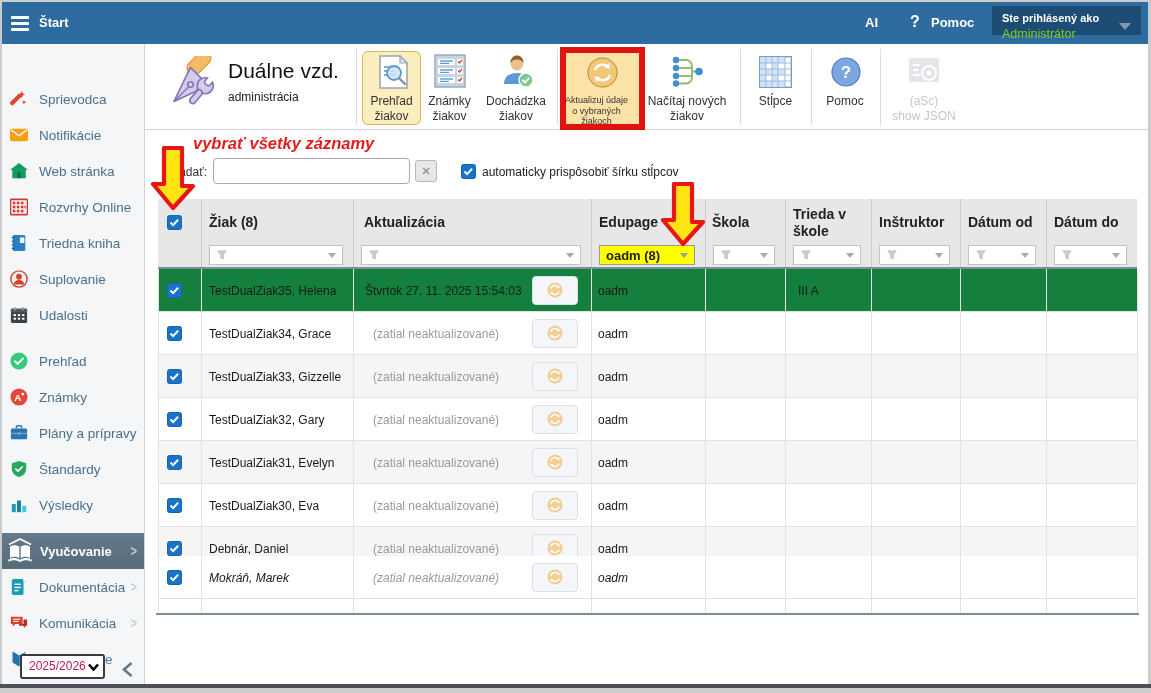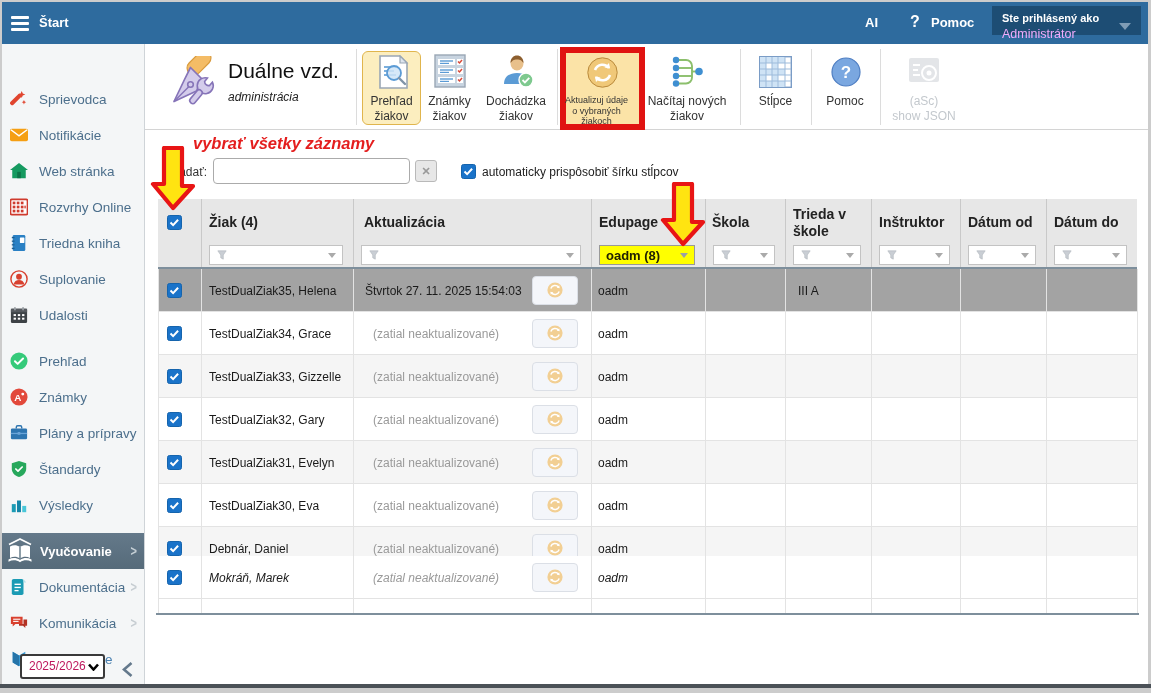--- a/index.html
+++ b/index.html
@@ -38,21 +38,21 @@
     <div class="abs" style="left:0;top:0;width:18px;height:3px;background:#fff;border-radius:1px;"></div>
     <div class="abs" style="left:0;top:6px;width:18px;height:3px;background:#fff;border-radius:1px;"></div>
     <div class="abs" style="left:0;top:12px;width:18px;height:3px;background:#fff;border-radius:1px;"></div>
   </div>
   <div class="abs" style="left:37px;top:13px;font-size:13px;font-weight:bold;color:#fff;">Štart</div>
   <div class="abs" style="left:863px;top:13px;font-size:13px;font-weight:bold;color:#fff;">AI</div>
   <div class="abs" style="left:908px;top:11px;font-size:16px;font-weight:bold;color:#fff;">?</div>
   <div class="abs" style="left:929px;top:13px;font-size:13px;font-weight:bold;color:#fff;">Pomoc</div>
   <div class="abs" style="left:990px;top:4px;width:149px;height:29px;background:#1d4d74;">
     <div class="abs" style="left:10px;top:6px;font-size:11px;font-weight:bold;color:#fff;">Ste prihlásený ako</div>
-    <div class="abs" style="left:10px;top:21px;font-size:12.5px;color:#f0abfc;">Administrátor</div>
+    <div class="abs" style="left:10px;top:21px;font-size:12.5px;color:#84cc16;">Administrátor</div>
     <div class="abs" style="right:10px;top:17px;width:0;height:0;border-left:6px solid transparent;border-right:6px solid transparent;border-top:7px solid #7f9cb5;"></div>
   </div>
 </div>
 
 <div id="sidebar" class="abs"></div>
 <div class="abs" style="left:2px;top:44px;width:143px;height:641px;overflow:hidden;">
 <div class="sideitem" style="top:37px;">
       <svg class="ic" viewBox="0 0 20 20">
         <rect x="-1" y="8" width="16" height="4.6" rx="2" fill="#e0452f" transform="rotate(-45 7 11)"></rect>
         <path d="M13 1l1.2 2.8L17 5l-2.8 1.2L13 9l-1.2-2.8L9 5l2.8-1.2z" fill="#e0452f"></path>
@@ -229,21 +229,21 @@
     <rect x="23" y="-7" width="14" height="28" rx="7" transform="rotate(45 30 7)" fill="#f4bc66" stroke="#d99b3e" stroke-width="1.2"></rect>
     <path d="M21.5 11.5L33.5 23.5L27.5 35 L5 45.5 L15.5 23.5z" fill="#d4cceb" stroke="#8674b8" stroke-width="1.7" stroke-linejoin="round"></path>
     <line x1="5" y1="45.5" x2="20" y2="30.5" stroke="#8674b8" stroke-width="1.4"></line>
     <circle cx="21.5" cy="28.5" r="2.8" fill="none" stroke="#8674b8" stroke-width="1.6"></circle>
     <g transform="translate(36,30) rotate(40)" fill="#d4cceb" stroke="#8674b8" stroke-width="1.6">
       <path d="M-3.2 -7.7A8 8 0 1 0 3.2 -7.7L3.2 -3.2A4.2 4.2 0 0 1 -3.2 -3.2Z"></path>
       <rect x="-3" y="6" width="6" height="16" rx="3"></rect>
     </g>
   </svg>
   <div class="abs" style="left:83px;top:15px;font-size:21px;color:#111;">Duálne vzd.</div>
-  <div class="abs" style="left:83px;top:46px;font-size:12px;color:#222;font-style:italic;">administrácia</div>
+  <div class="abs" style="left:83px;top:46px;font-size:12px;color:#222;">administrácia</div>
   <div class="sep" style="left:211px;"></div>
   <div class="sep" style="left:412px;"></div>
   <div class="sep" style="left:595px;"></div>
   <div class="sep" style="left:666px;"></div>
   <div class="sep" style="left:735px;"></div>
   <div class="abs" style="left:217px;top:7px;width:57px;height:72px;background:#fceebf;border:1px solid #e0b54d;border-radius:6px;"></div>
   <div class="tbtn" style="left:217px;top:50px;width:59px;">Prehľad<br>žiakov</div>
   <svg class="abs" style="left:233px;top:11px;" width="31" height="34" viewBox="0 0 31 34">
     <path d="M2 1h20l7 7v25H2z" fill="#fff" stroke="#9aa7b5" stroke-width="1.6"></path>
     <path d="M22 1v7h7z" fill="#dde5ee" stroke="#9aa7b5" stroke-width="1.2"></path>
@@ -359,21 +359,21 @@
 <div class="abs" style="left:137px;top:165px;width:70px;text-align:right;font-size:12px;color:#333;">Hľadať:</div>
 <div class="abs" style="left:213px;top:158px;width:195px;height:24px;background:#fff;border:1px solid #ababab;border-radius:4px;"></div>
 <div class="abs" style="left:415px;top:160px;width:20px;height:20px;background:#e7e7e7;border:1px solid #b9b9b9;border-radius:3px;text-align:center;line-height:20px;font-size:11px;font-weight:bold;color:#9a9a9a;">✕</div>
 <svg class="abs" style="left:461px;top:164px;" width="15" height="15" viewBox="0 0 15 15">
     <rect x="0.5" y="0.5" width="14" height="14" rx="2" fill="#1a73c9" stroke="#1564ad"></rect>
     <path d="M3.5 7.5l2.6 2.6 5-5.4" fill="none" stroke="#fff" stroke-width="2"></path>
   </svg>
 <div class="abs" style="left:482px;top:165px;font-size:12px;color:#222;">automaticky prispôsobiť šírku stĺpcov</div>
 
 <div class="abs" style="left:158px;top:199px;width:979px;height:68px;background:#e7e7e7;"></div>
-<div class="hcell" style="left:209px;top:214px;">Žiak (4)</div>
+<div class="hcell" style="left:209px;top:214px;">Žiak (8)</div>
 <div class="hcell" style="left:364px;top:214px;">Aktualizácia</div>
 <div class="hcell" style="left:599px;top:214px;">Edupage</div>
 <div class="hcell" style="left:712px;top:214px;">Škola</div>
 <div class="hcell" style="left:793px;top:206px;">Trieda v<br>škole</div>
 <div class="hcell" style="left:879px;top:214px;">Inštruktor</div>
 <div class="hcell" style="left:968px;top:214px;">Dátum od</div>
 <div class="hcell" style="left:1054px;top:214px;">Dátum do</div>
 <svg class="abs" style="left:167px;top:215px;" width="15" height="15" viewBox="0 0 15 15">
     <rect x="0.5" y="0.5" width="14" height="14" rx="2" fill="#1a73c9" stroke="#1564ad"></rect>
     <path d="M3.5 7.5l2.6 2.6 5-5.4" fill="none" stroke="#fff" stroke-width="2"></path>
@@ -426,21 +426,21 @@
   </div>
 <div class="vline" style="left:201px;top:199px;height:68px;background:#c9c9c9;"></div>
 <div class="vline" style="left:353px;top:199px;height:68px;background:#c9c9c9;"></div>
 <div class="vline" style="left:591px;top:199px;height:68px;background:#c9c9c9;"></div>
 <div class="vline" style="left:705px;top:199px;height:68px;background:#c9c9c9;"></div>
 <div class="vline" style="left:785px;top:199px;height:68px;background:#c9c9c9;"></div>
 <div class="vline" style="left:871px;top:199px;height:68px;background:#c9c9c9;"></div>
 <div class="vline" style="left:960px;top:199px;height:68px;background:#c9c9c9;"></div>
 <div class="vline" style="left:1046px;top:199px;height:68px;background:#c9c9c9;"></div>
 <div class="abs" style="left:158px;top:267px;width:979px;height:2px;background:#7e8f9c;"></div>
-<div class="row" style="top:269px;background:#a3a3a3;">
+<div class="row" style="top:269px;background:#15803d;">
 <svg class="abs" style="left:9px;top:14px;" width="15" height="15" viewBox="0 0 15 15">
       <rect x="0.5" y="0.5" width="14" height="14" rx="2" fill="#1a73c9" stroke="#1564ad"></rect>
       <path d="M3.5 7.5l2.6 2.6 5-5.4" fill="none" stroke="#fff" stroke-width="2"></path>
     </svg>
 <div class="rname">TestDualZiak35, Helena</div>
 <div class="rdate" style="left:207px;color:#1a1a1a;">Štvrtok 27. 11. 2025 15:54:03</div>
 <div class="rbtn">
       <svg class="abs" style="left:14px;top:5px;" width="16" height="16" viewBox="0 0 16 16">
         <circle cx="8" cy="8" r="7.6" fill="#f2cf93"></circle>
         <path d="M3.8 6.5a4.5 4.5 0 017.8-1.2" fill="none" stroke="#fff" stroke-width="1.5"></path>

